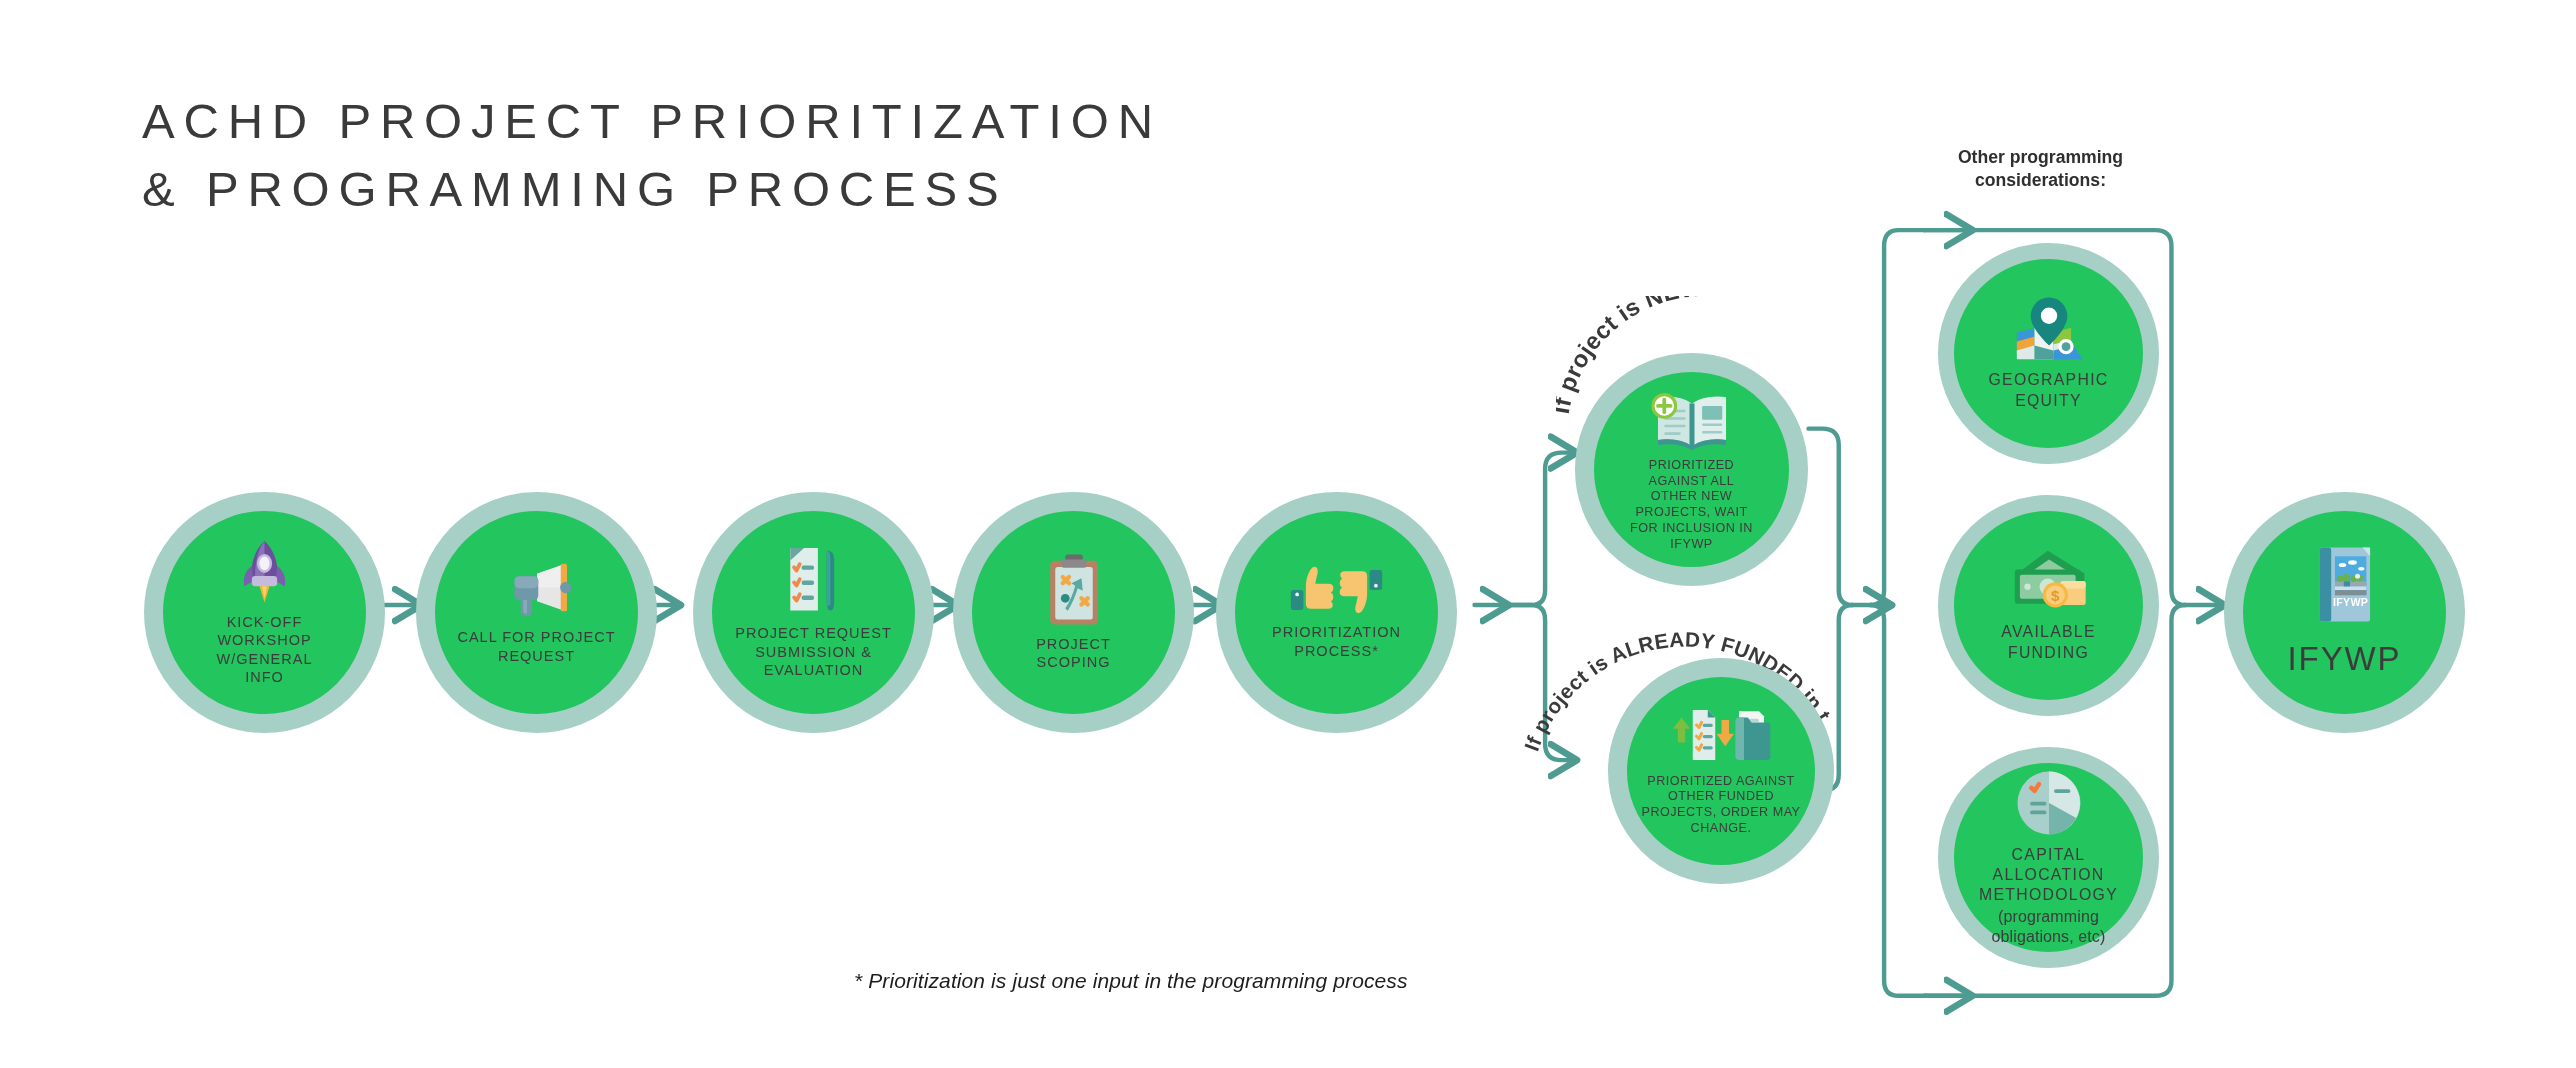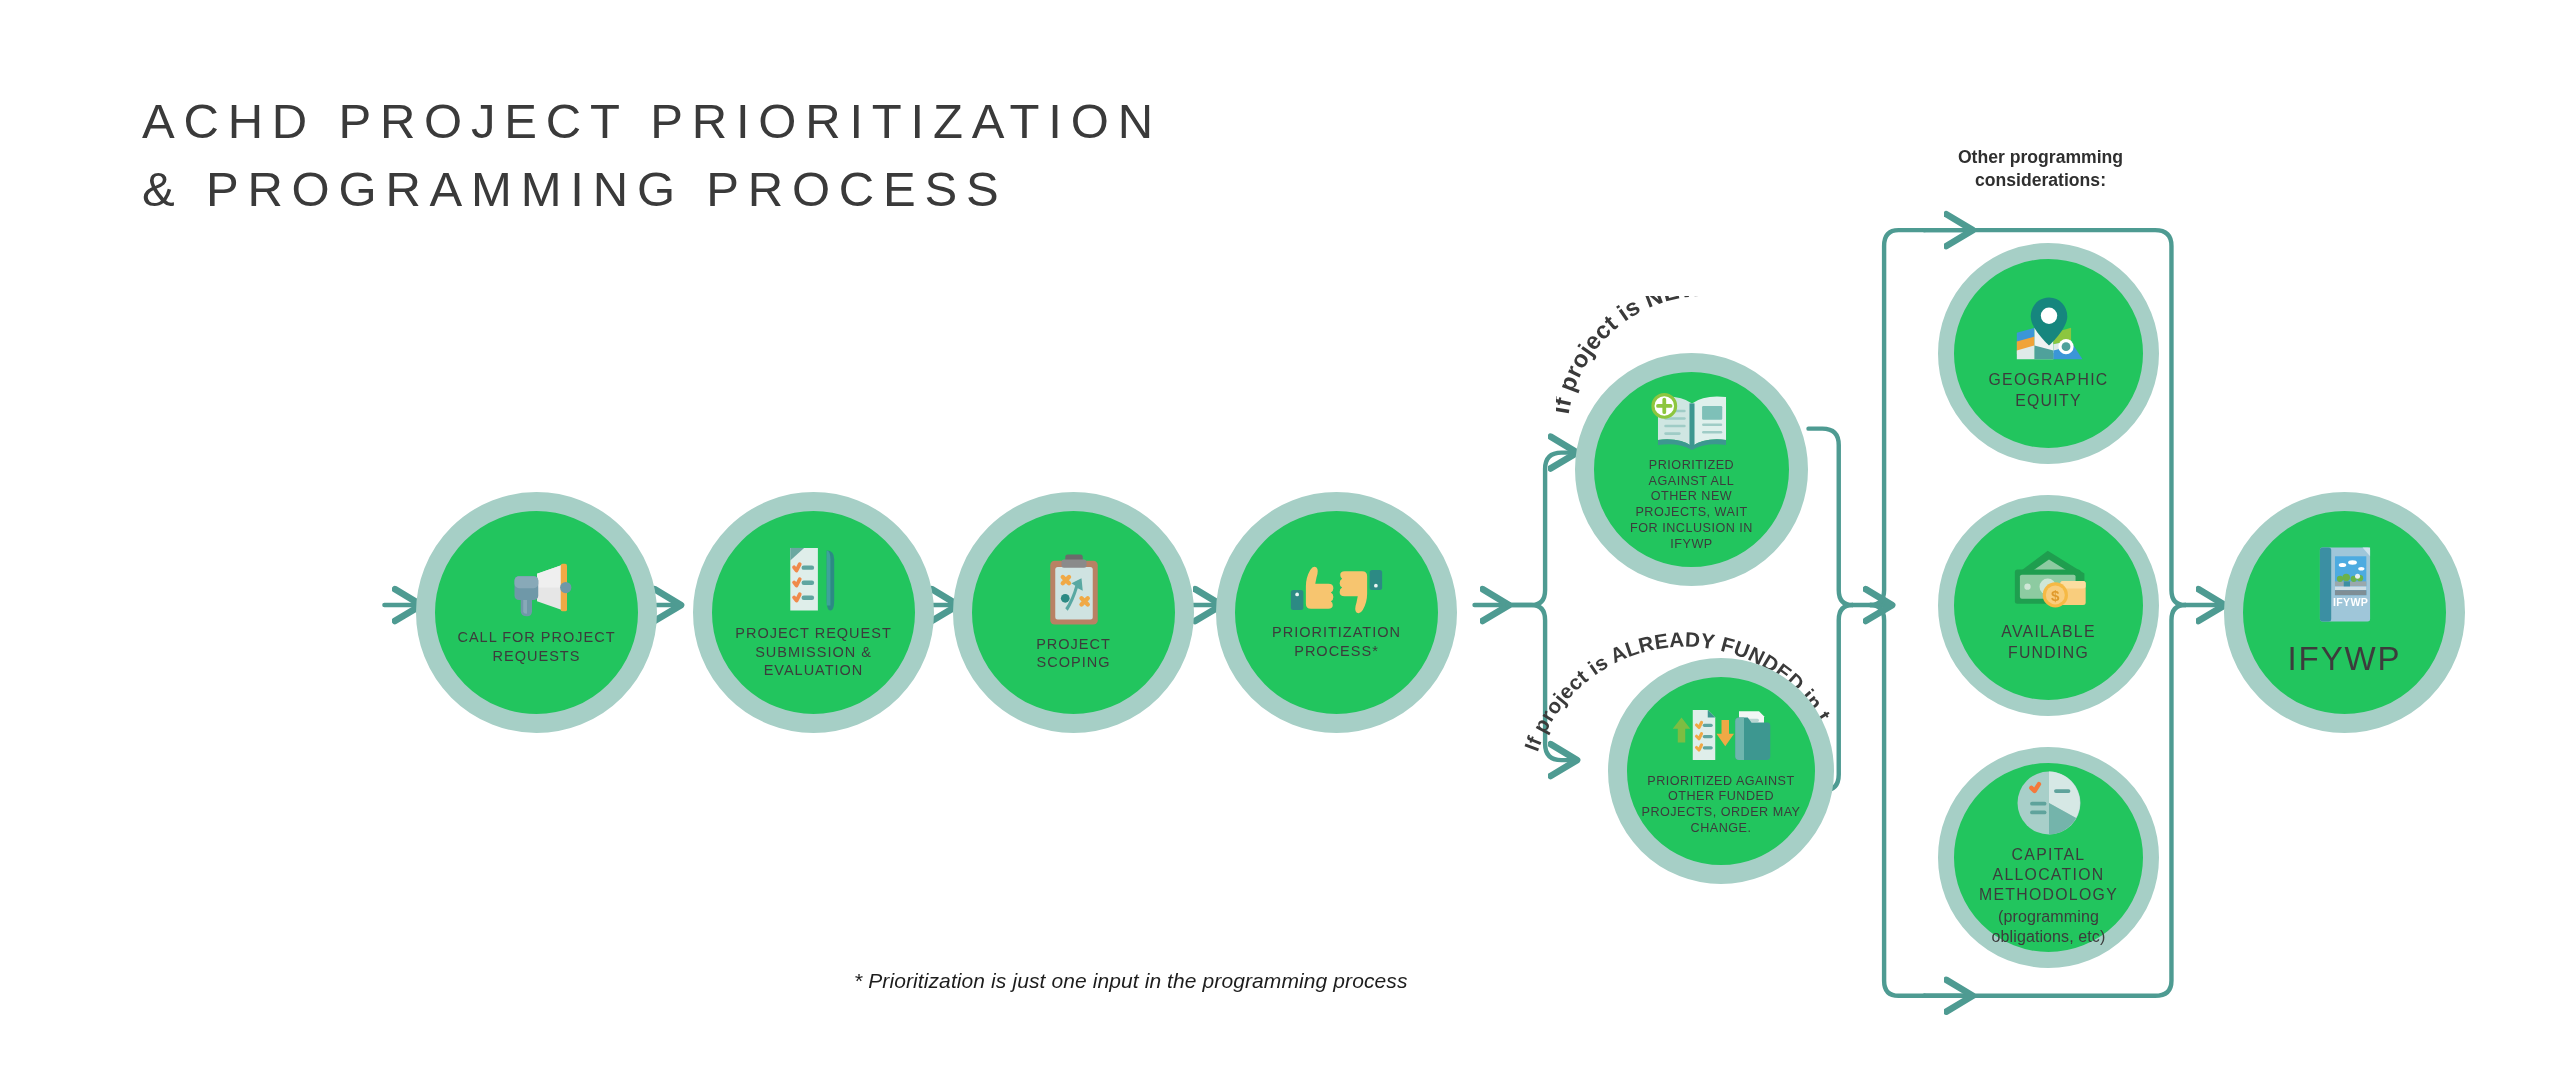--- a/index.html
+++ b/index.html
@@ -104,37 +104,58 @@
       <path d="M3054,365 H3420 Q3446,365 3446,390 V936 Q3446,960 3468,960"></path>
       <path d="M3054,1580 H3420 Q3446,1580 3446,1556 V984 Q3446,960 3468,960"></path>
 
       <line x1="3054" y1="365" x2="3128" y2="365" marker-end="url(#ah)"></line>
       <line x1="3054" y1="1580" x2="3128" y2="1580" marker-end="url(#ah)"></line>
 
       <line x1="3468" y1="960" x2="3528" y2="960" marker-end="url(#ah)"></line>
     </g>
   </svg>
 
+  <div class="ring" style="left:144px; top:492px; width:241px; height:241px;">
+    <div class="node-inner">
+      <span class="node-icon">
+        <svg width="53" height="66" viewBox="0 0 84 104">
+          <path d="M42 4 C24 22 20 44 22 62 L62 62 C64 44 60 22 42 4Z" fill="#6b4f9e"></path>
+          <path d="M42 4 C32 16 27 38 27 62 L42 62Z" fill="#8a72b8"></path>
+          <path d="M22 44 C10 52 8 66 10 76 L24 68Z" fill="#7a5fae"></path>
+          <path d="M62 44 C74 52 76 66 74 76 L60 68Z" fill="#7a5fae"></path>
+          <rect x="22" y="60" width="40" height="16" rx="5" fill="#c5bbdd"></rect>
+          <ellipse cx="42" cy="40" rx="12" ry="15" fill="#c5bbdd"></ellipse>
+          <ellipse cx="42" cy="40" rx="8" ry="11" fill="#f4f1f9"></ellipse>
+          <path d="M34 76 L42 102 L50 76Z" fill="#f7b538"></path>
+          <path d="M38 76 L42 95 L46 76Z" fill="#fbd06b"></path>
+        </svg>
+      </span>
+      <div class="node-label">KICK-OFF
+WORKSHOP
+W/GENERAL
+INFO</div>
+    </div>
+  </div>
 
   <div class="ring" style="left:416px; top:492px; width:241px; height:241px;">
     <div class="node-inner">
       <span class="node-icon">
         <svg width="76" height="60" viewBox="0 0 120 96">
           <path d="M60 22 L100 8 L100 80 L60 66Z" fill="#e6e6e6"></path>
           <path d="M60 22 L100 8 L100 44 L60 44Z" fill="#efefef"></path>
           <rect x="98" y="6" width="10" height="76" rx="3" fill="#f0a945"></rect>
           <rect x="24" y="26" width="38" height="38" rx="7" fill="#6f98a8"></rect>
           <rect x="24" y="26" width="38" height="19" rx="7" fill="#88a9b8"></rect>
           <path d="M34 62 L34 82 Q34 90 44 90 Q52 90 52 82 L52 62Z" fill="#6f98a8"></path>
           <path d="M38 64 L38 82 Q38 86 44 86 L44 64Z" fill="#88a9b8"></path>
           <circle cx="106" cy="44" r="9" fill="#6f98a8"></circle>
         </svg>
       </span>
       <div class="node-label">CALL FOR PROJECT
-REQUESTS</div>
+REQUEST</div>
     </div>
   </div>
 
   <div class="ring" style="left:693px; top:492px; width:241px; height:241px;">
     <div class="node-inner">
       <span class="node-icon">
         <svg width="69" height="71" viewBox="0 0 110 112">
           <path d="M18 4 L40 4 L40 22 L18 22Z" fill="#6aa7a0"></path>
           <path d="M18 4 L62 4 L62 104 L18 104 Z" fill="#dfeeea"></path>
           <path d="M18 4 L40 4 L18 24Z" fill="#6aa7a0"></path>

